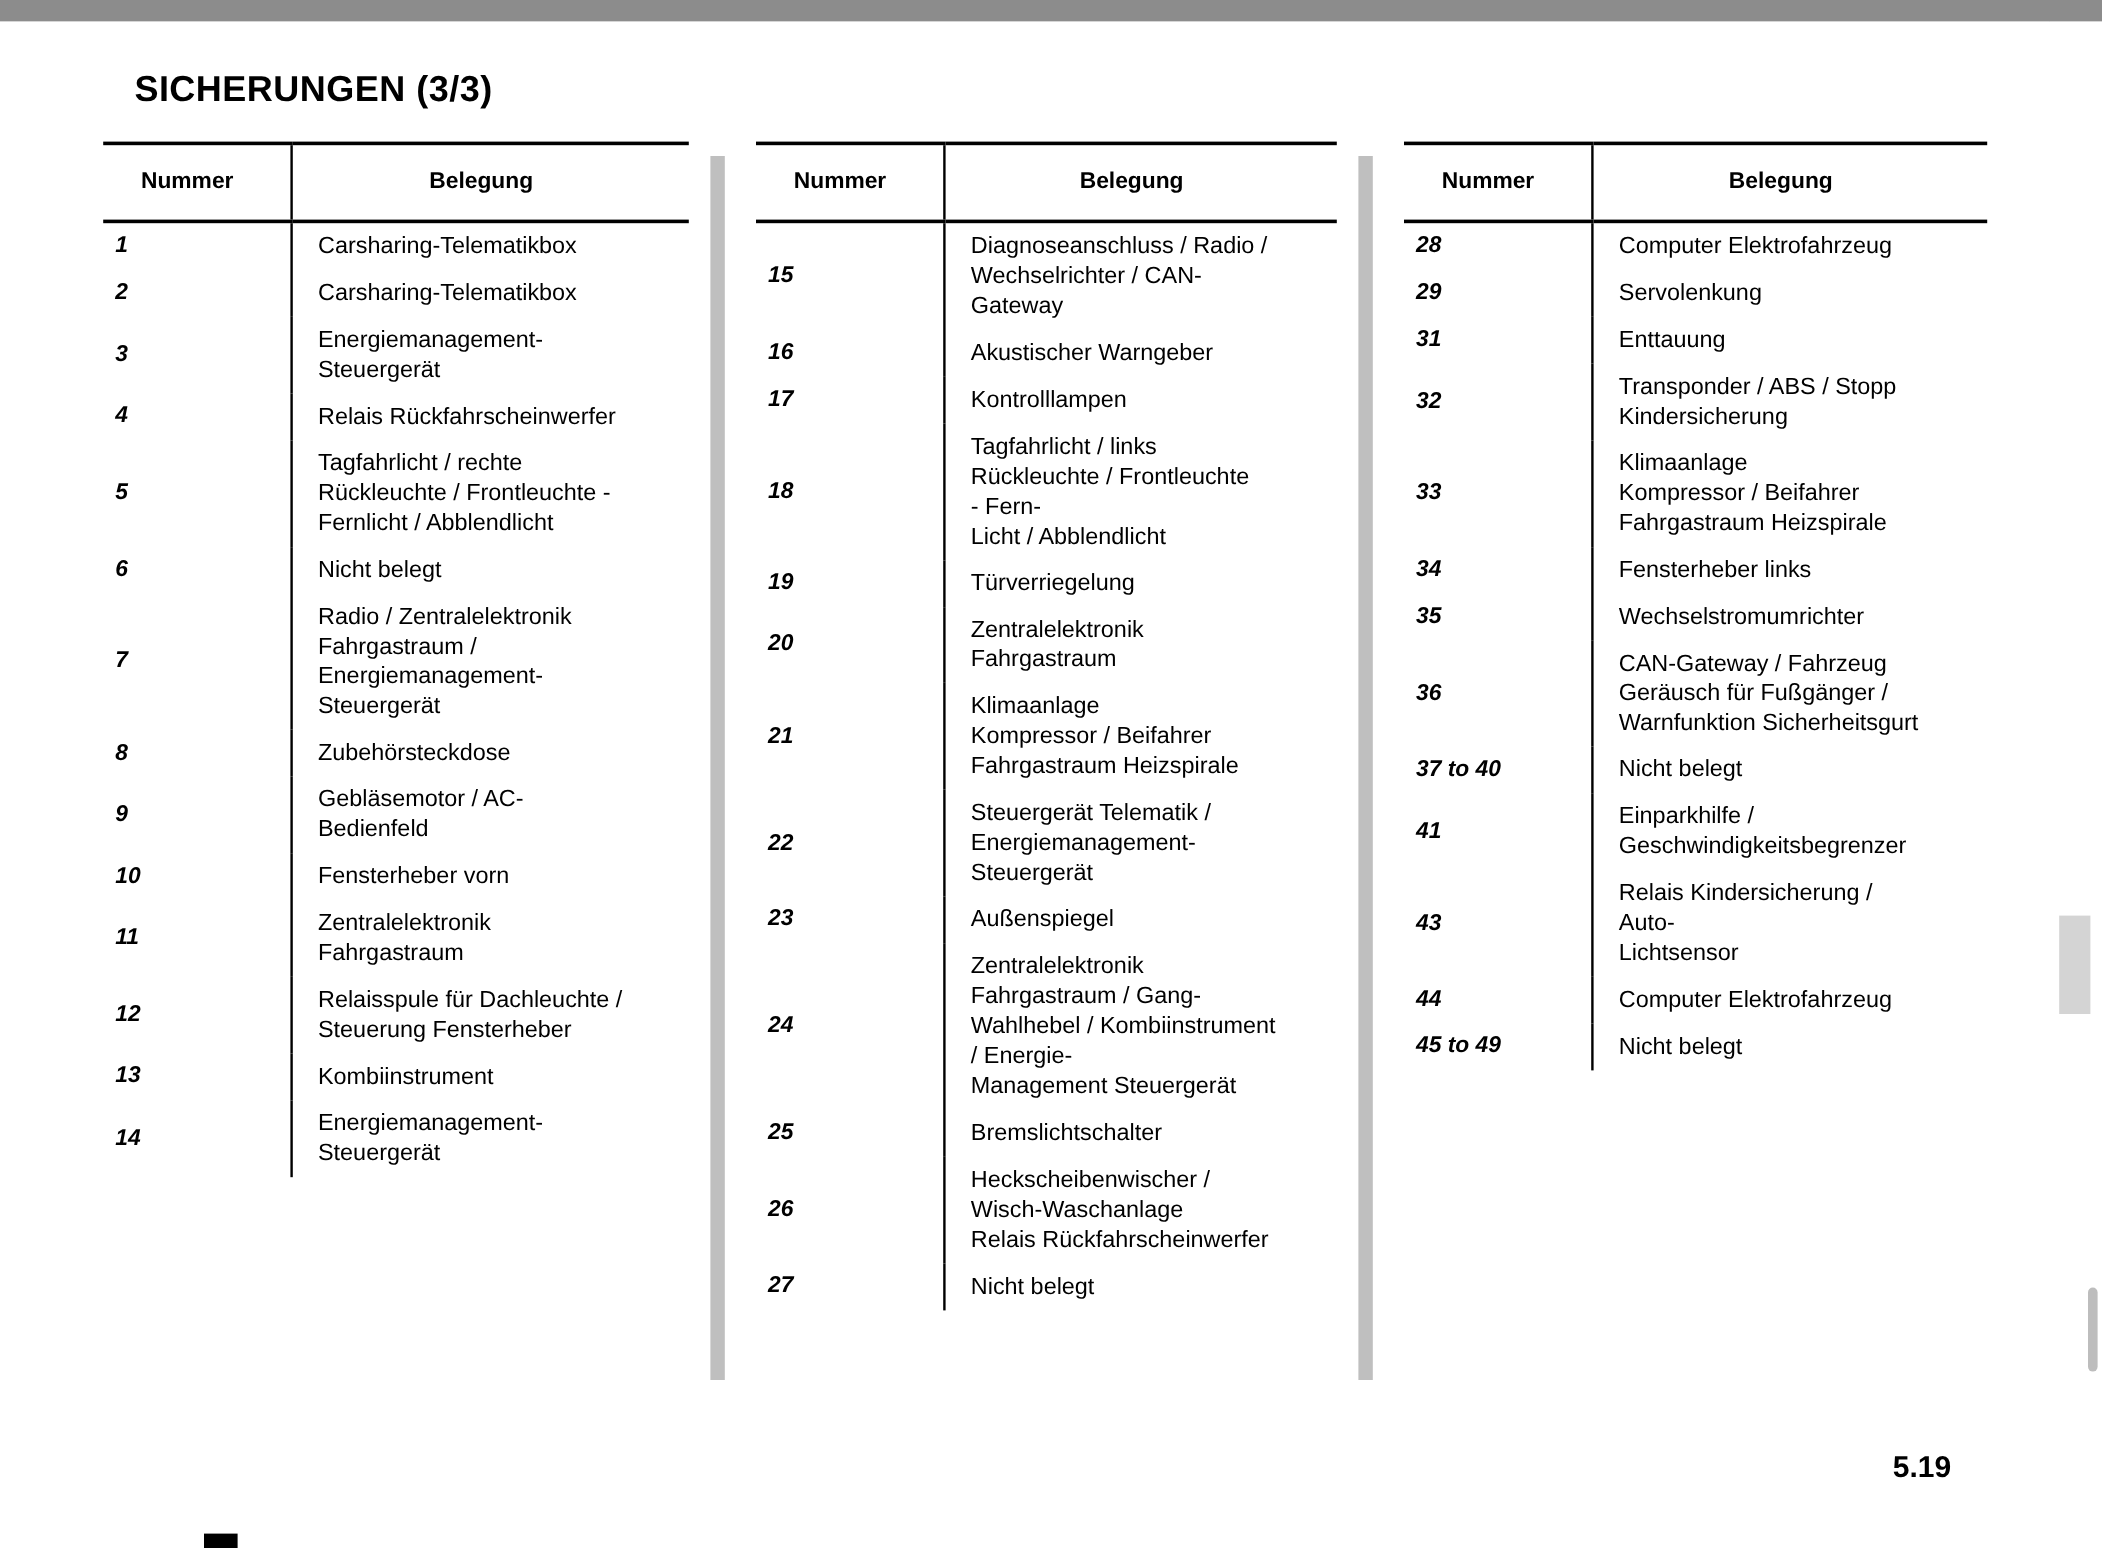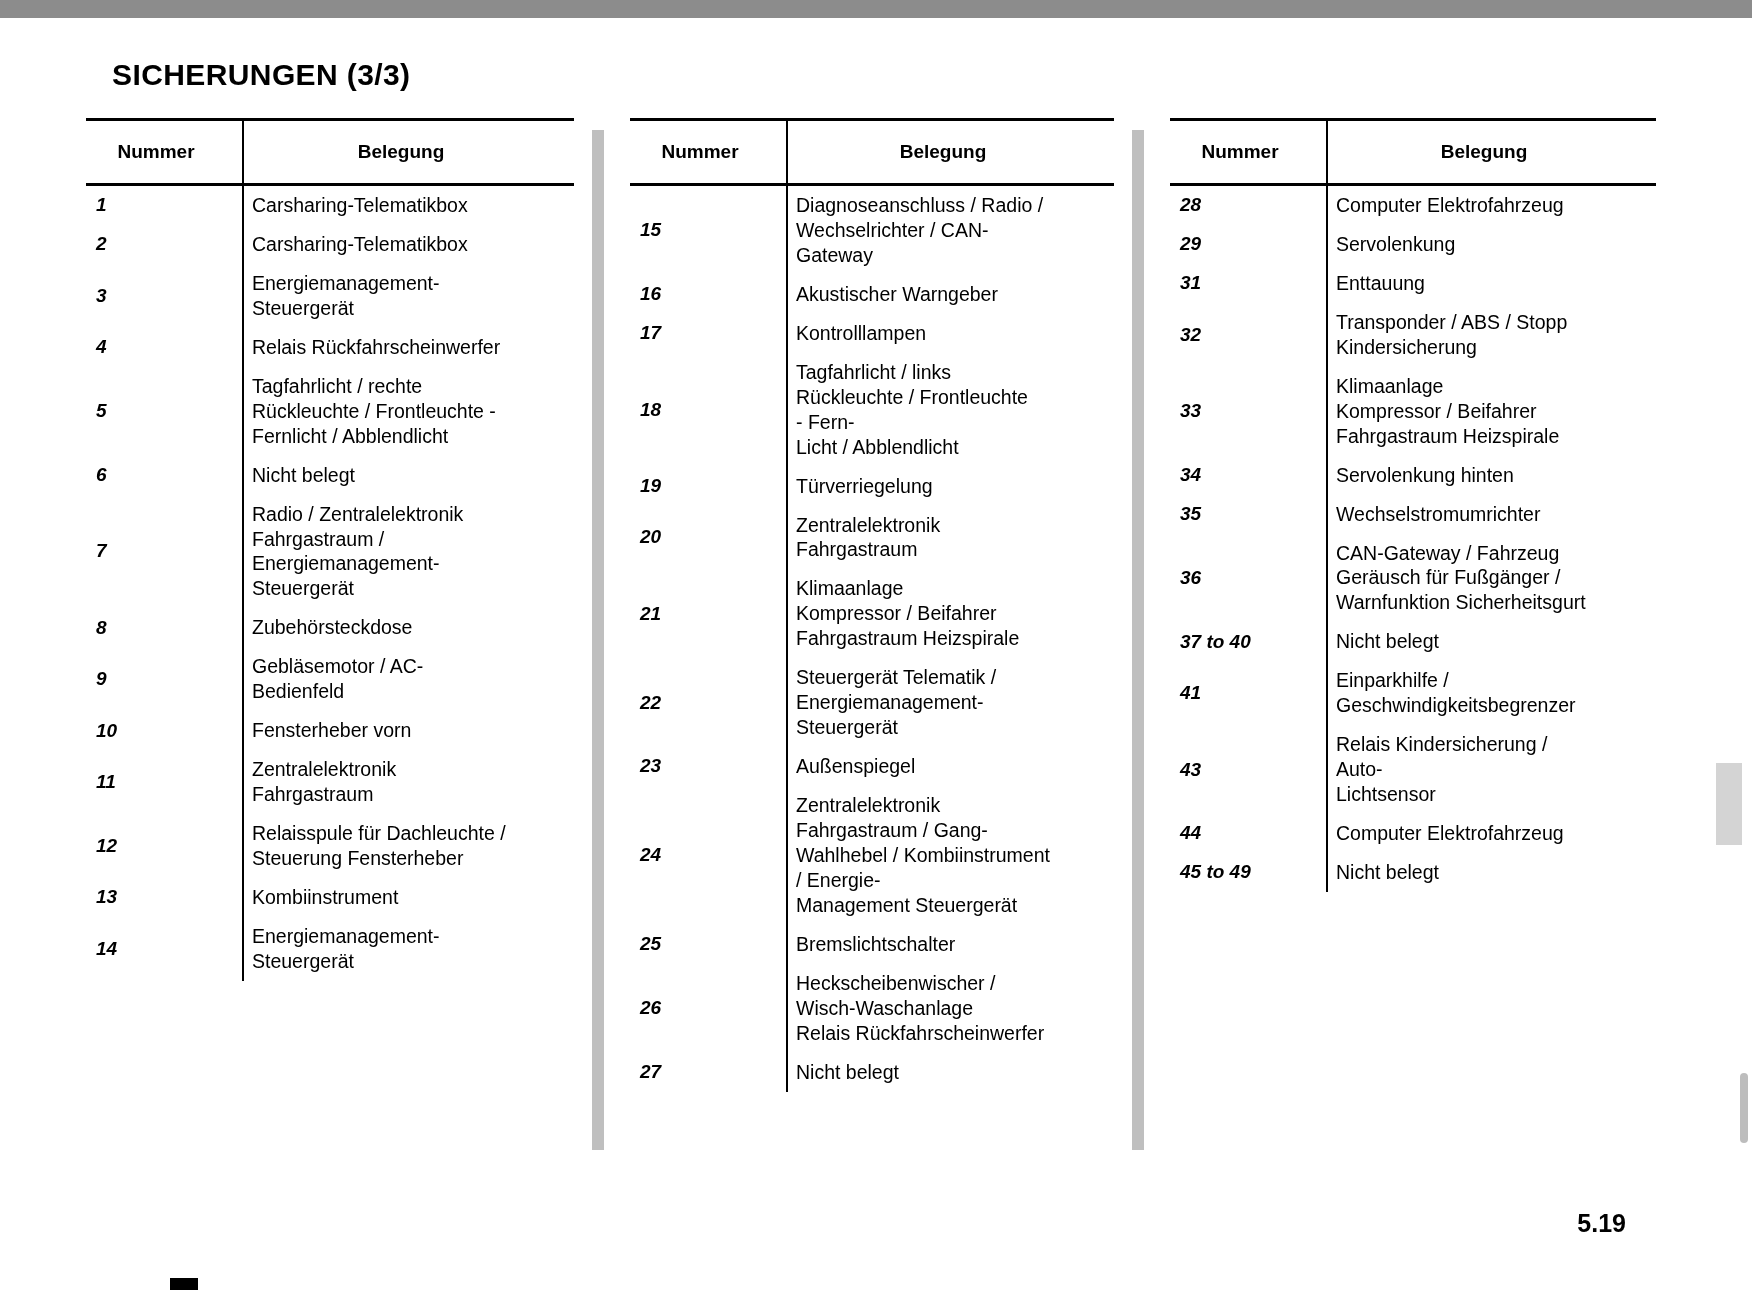--- a/index.html
+++ b/index.html
@@ -119,21 +119,21 @@
   .fuse-table tbody td.num {
     width: 132px;
     font-style: italic;
     font-weight: bold;
     font-size: 19px;
     padding-left: 10px;
     border-right: 2.5px solid #000;
     white-space: nowrap;
   }
   .fuse-table tbody td.desc {
-    padding-left: 8px;
+    padding-left: 21px;
   }
   .fuse-table thead th.num-h {
     border-right: 2.5px solid #000;
   }
   .fuse-table tbody tr:last-child td {
     border-bottom: none;
   }
   .fuse-table .desc span { display: block; }
 
   .page-number {
@@ -418,21 +418,21 @@
             <td class="num">33</td>
             <td class="desc">
               <span>Klimaanlage</span>
               <span>Kompressor / Beifahrer</span>
               <span>Fahrgastraum Heizspirale</span>
             </td>
           </tr>
           <tr>
             <td class="num">34</td>
             <td class="desc">
-              <span>Servolenkung hinten</span>
+              <span>Fensterheber links</span>
             </td>
           </tr>
           <tr>
             <td class="num">35</td>
             <td class="desc">
               <span>Wechselstromumrichter</span>
             </td>
           </tr>
           <tr>
             <td class="num">36</td>

